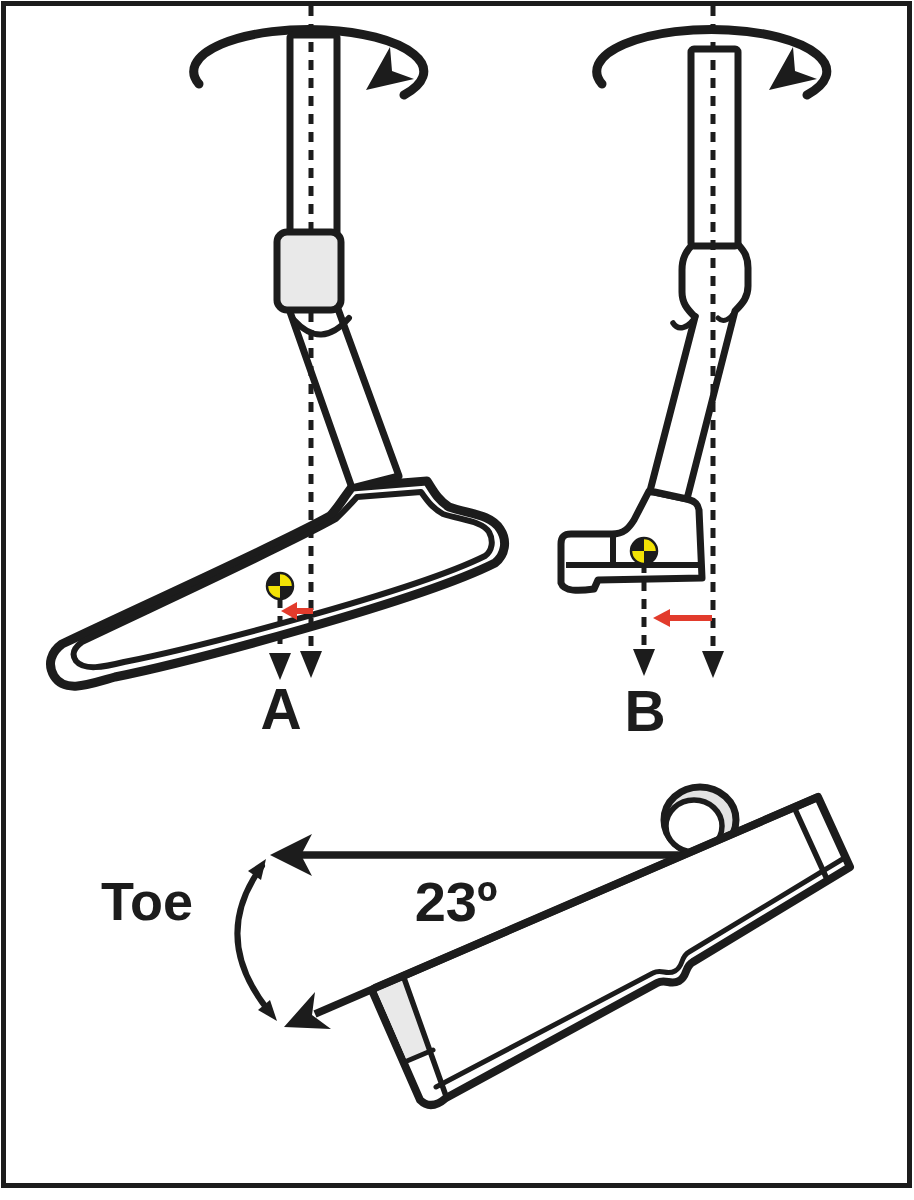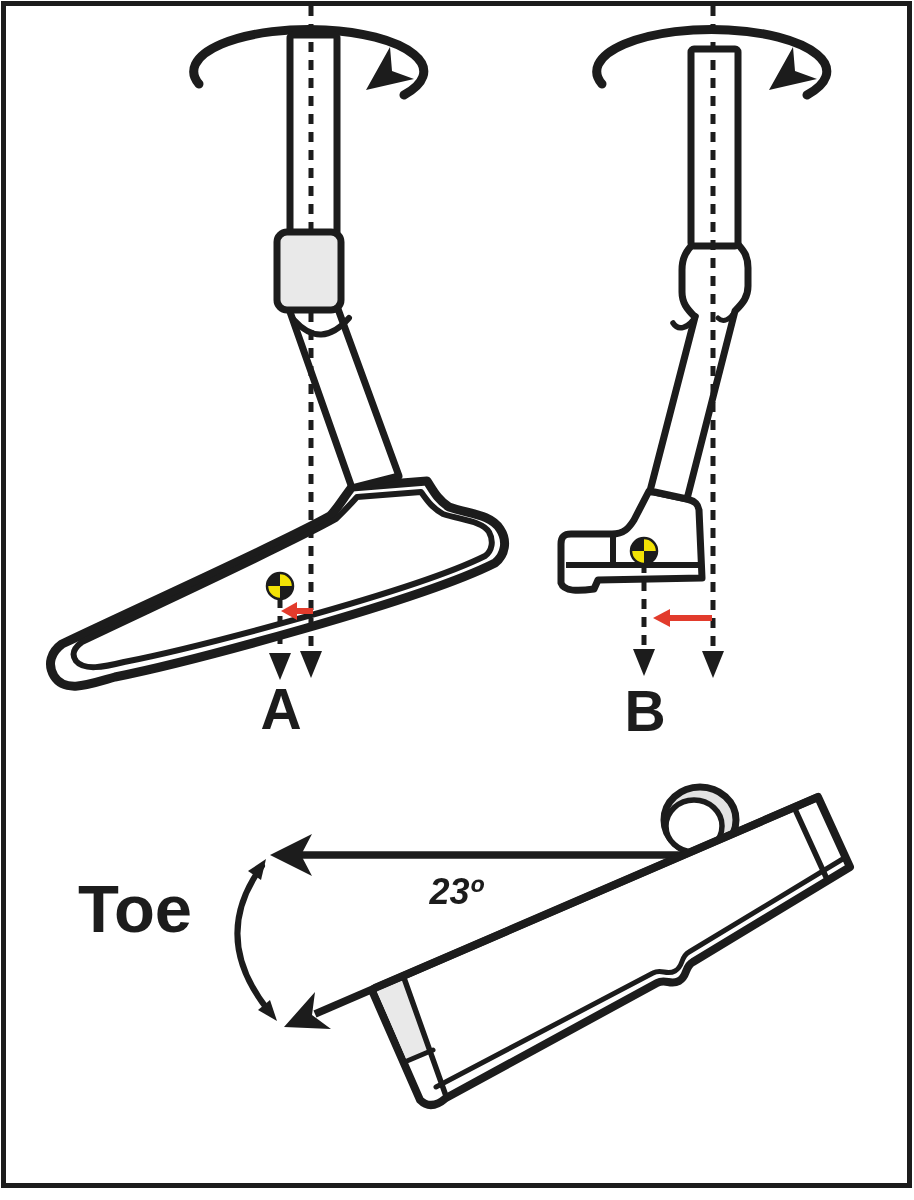--- a/index.html
+++ b/index.html
@@ -26,22 +26,22 @@
   .label{
     position:absolute;
     color:var(--ink,#1c1c1c);
     font-weight:bold;
     text-align:center;
     user-select:none;
     white-space:pre-line;
   }
   #label-a{left:246px;top:681px;width:70px;font-size:57px;line-height:1;}
   #label-b{left:610px;top:683px;width:70px;font-size:57px;line-height:1;}
-  #label-toehang{left:20px;top:870px;width:230px;font-size:67px;line-height:1.17;}
-  #label-angle{left:378px;top:874px;width:156px;font-size:36px;line-height:1;font-style:italic;}
+  #label-toehang{left:32px;top:870px;width:230px;font-size:54px;line-height:1.17;}
+  #label-angle{left:378px;top:874px;width:156px;font-size:56px;line-height:1;}
 </style>
 </head>
 <body>
 
 <div id="stage">
 <svg width="914" height="1200" viewBox="0 0 914 1200">
 
   <rect x="3.5" y="3.5" width="906" height="1182" class="nofill ink-s" stroke-width="5"></rect>
 
   <g>

